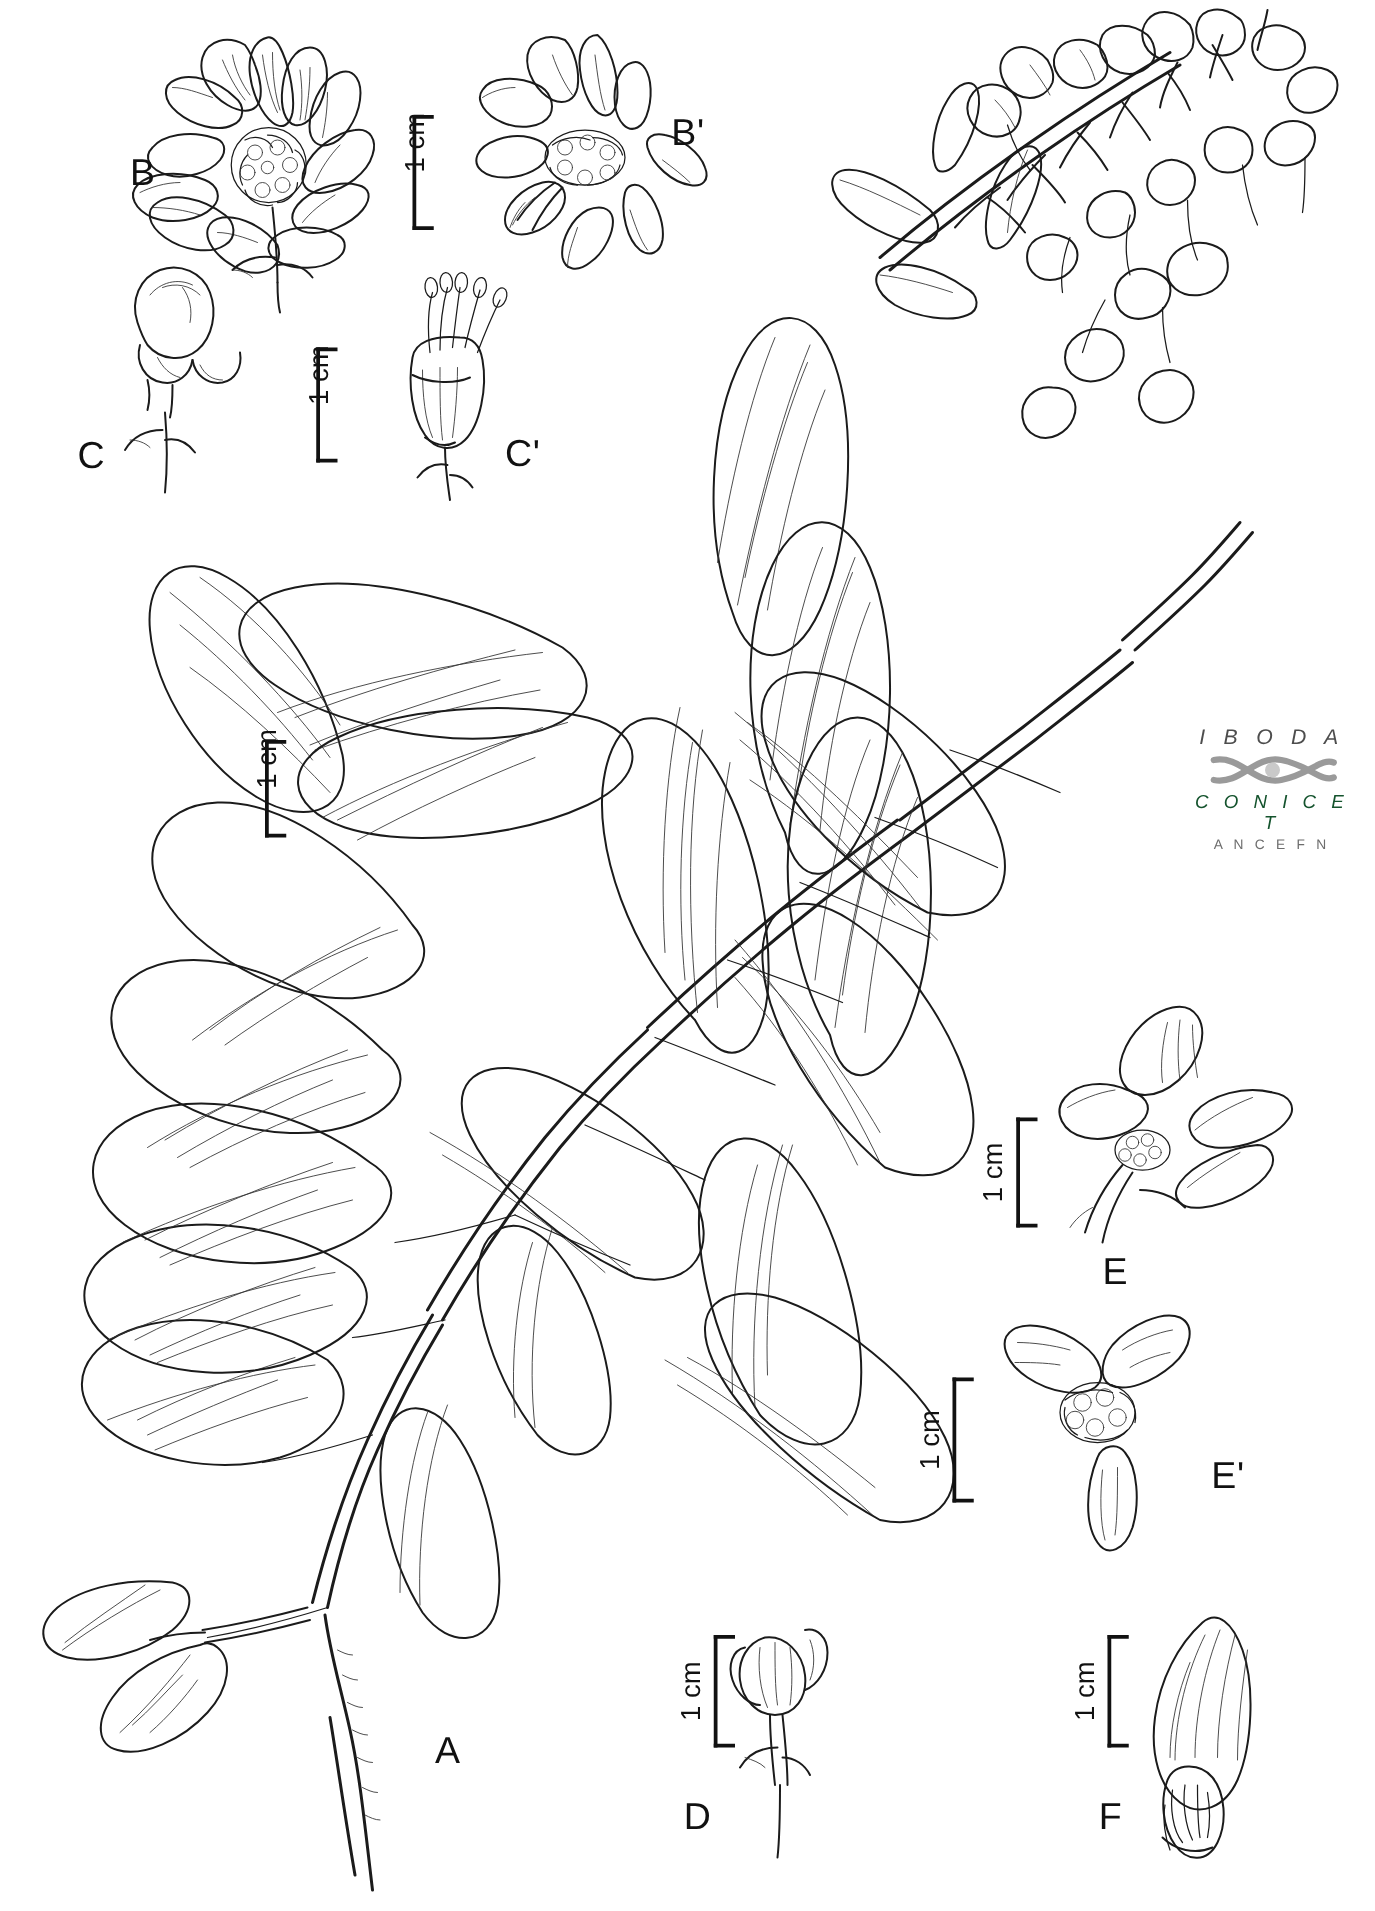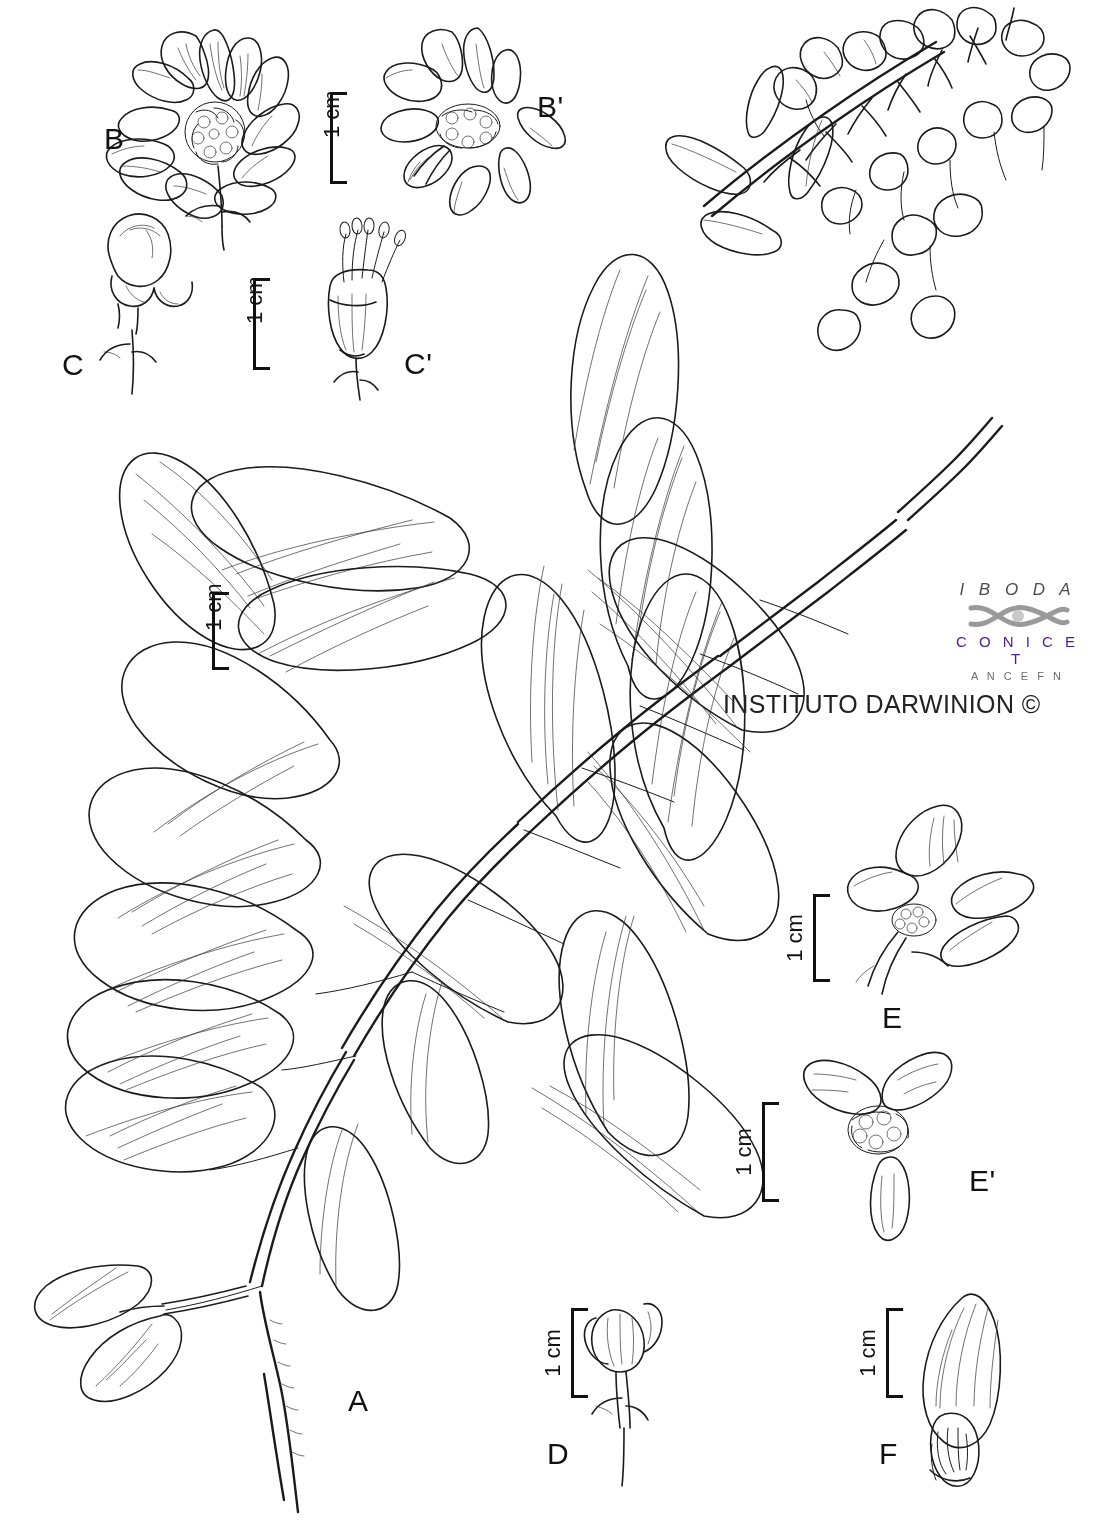--- a/index.html
+++ b/index.html
@@ -78,22 +78,23 @@
   }
   #logo .l1 {
     font-size: 17px;
     letter-spacing: 5px;
     color: #4d4d4d;
     font-style: italic;
   }
   #logo .l2 {
     font-size: 15px;
     letter-spacing: 4px;
-    color: #4c1d95;
+    color: #14532d;
     margin-top: 3px;
+    font-style: italic;
   }
   #logo .l3 {
     font-size: 11px;
     letter-spacing: 3px;
     color: #6d6d6d;
     margin-top: 3px;
   }
   #logo .mark {
     height: 28px;
     margin: 2px 0 1px 0;
@@ -648,15 +649,14 @@
       <svg width="110" height="28" viewBox="0 0 110 28" xmlns="http://www.w3.org/2000/svg">
         <path d="M8 6 C30 2 40 26 62 22 C84 18 94 4 104 8" fill="none" stroke="#9a9a9a" stroke-width="5" stroke-linecap="round"></path>
         <path d="M8 22 C30 26 40 2 62 6 C84 10 94 24 104 20" fill="none" stroke="#9a9a9a" stroke-width="5" stroke-linecap="round"></path>
         <circle cx="55" cy="14" r="6" fill="#c9c9c9"></circle>
       </svg>
     </div>
     <div class="l2">C O N I C E T</div>
     <div class="l3">A N C E F N</div>
   </div>
 
-  <div id="credit">INSTITUTO DARWINION ©</div>
 
 </div>
 
 </body></html>

